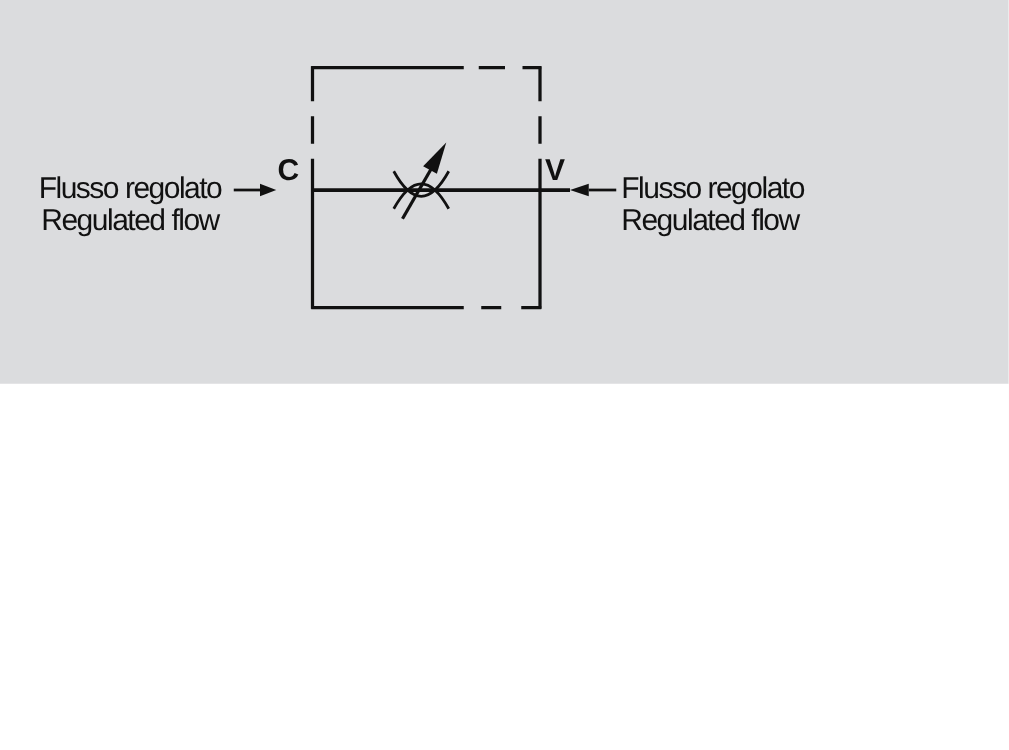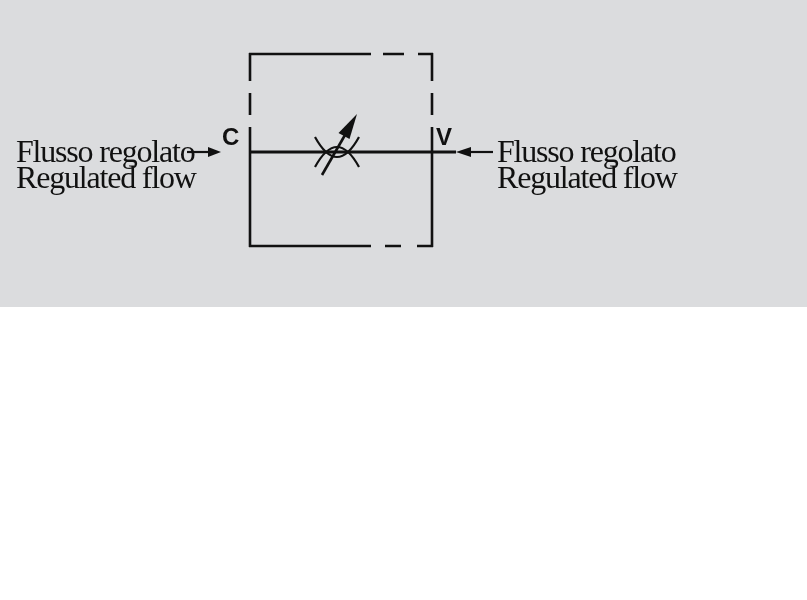--- a/index.html
+++ b/index.html
@@ -27,25 +27,24 @@
   }
   .schematic {
     position: absolute;
     left: 0; top: 0;
     width: 807px; height: 307px;
   }
   .label-block {
     position: absolute;
     top: 138px;
     color: var(--ink);
-    font-size: 32px;
+    font-size: 24px;
     line-height: 26px;
     letter-spacing: -1.2px;
     white-space: nowrap;
-    font-family: Liberation Serif, serif;
   }
   .label-left {
     left: 16px;
     width: 176px;
     text-align: center;
   }
   .label-right {
     left: 497px;
     text-align: left;
   }

